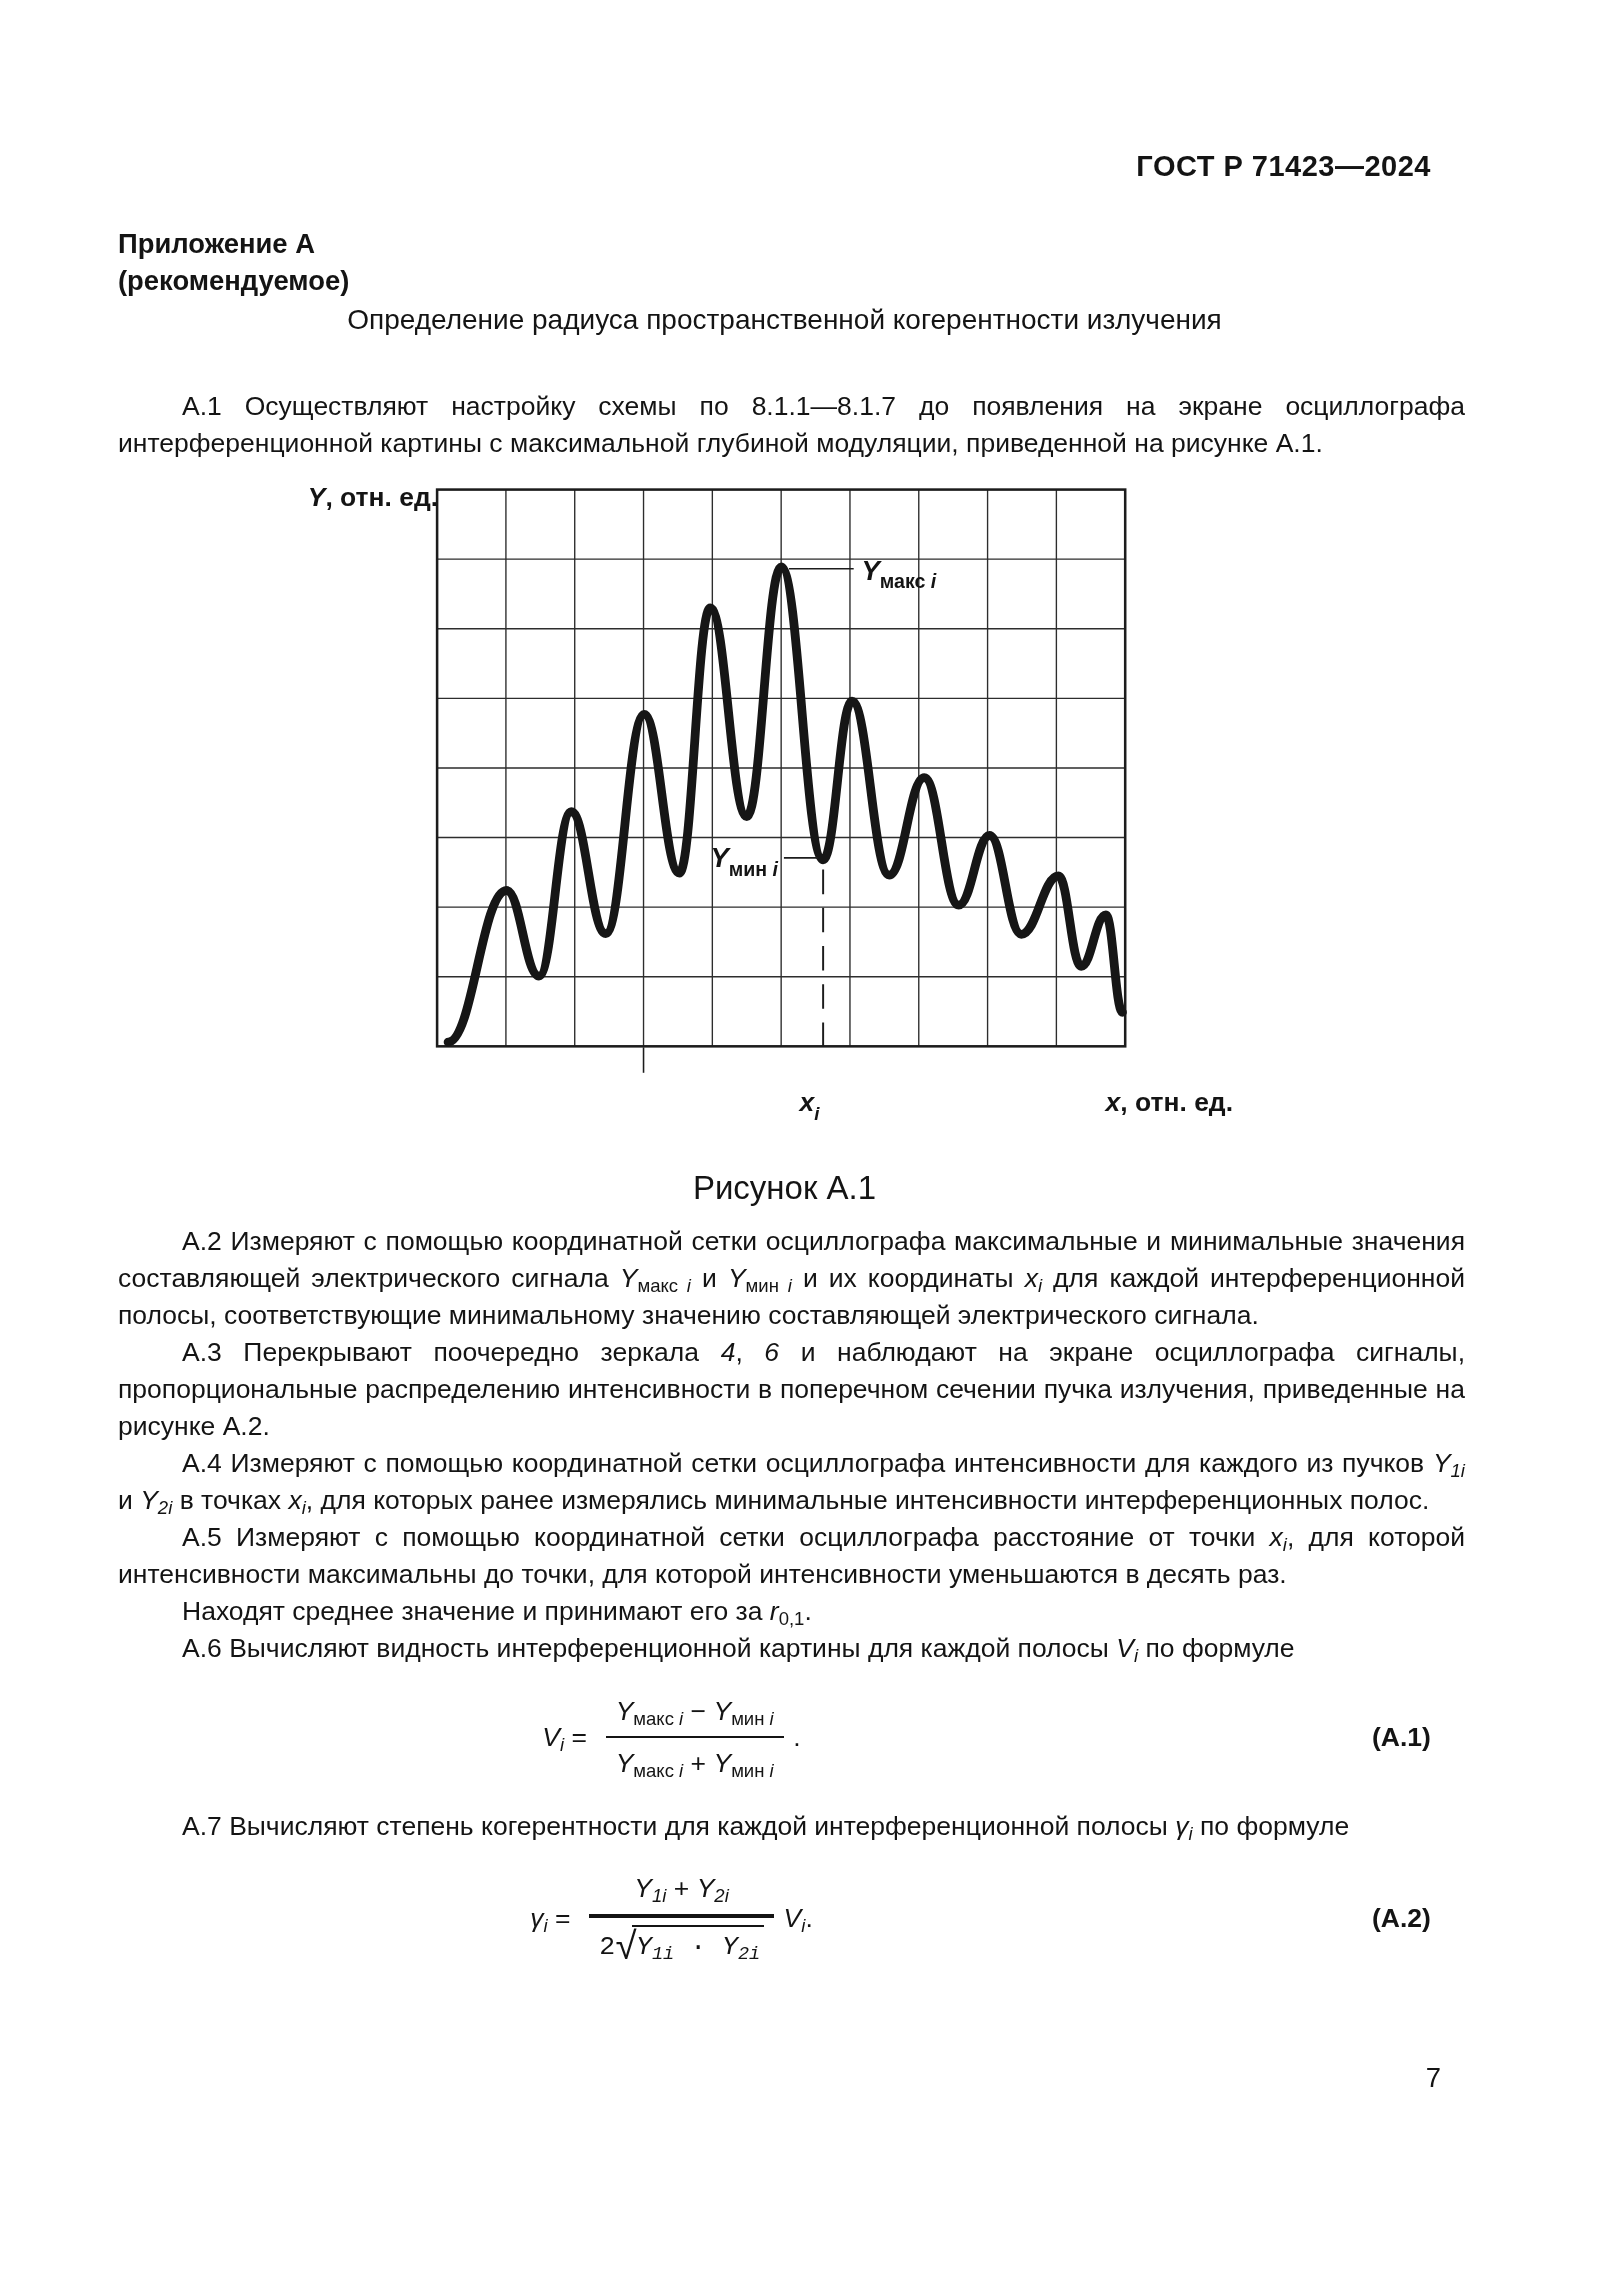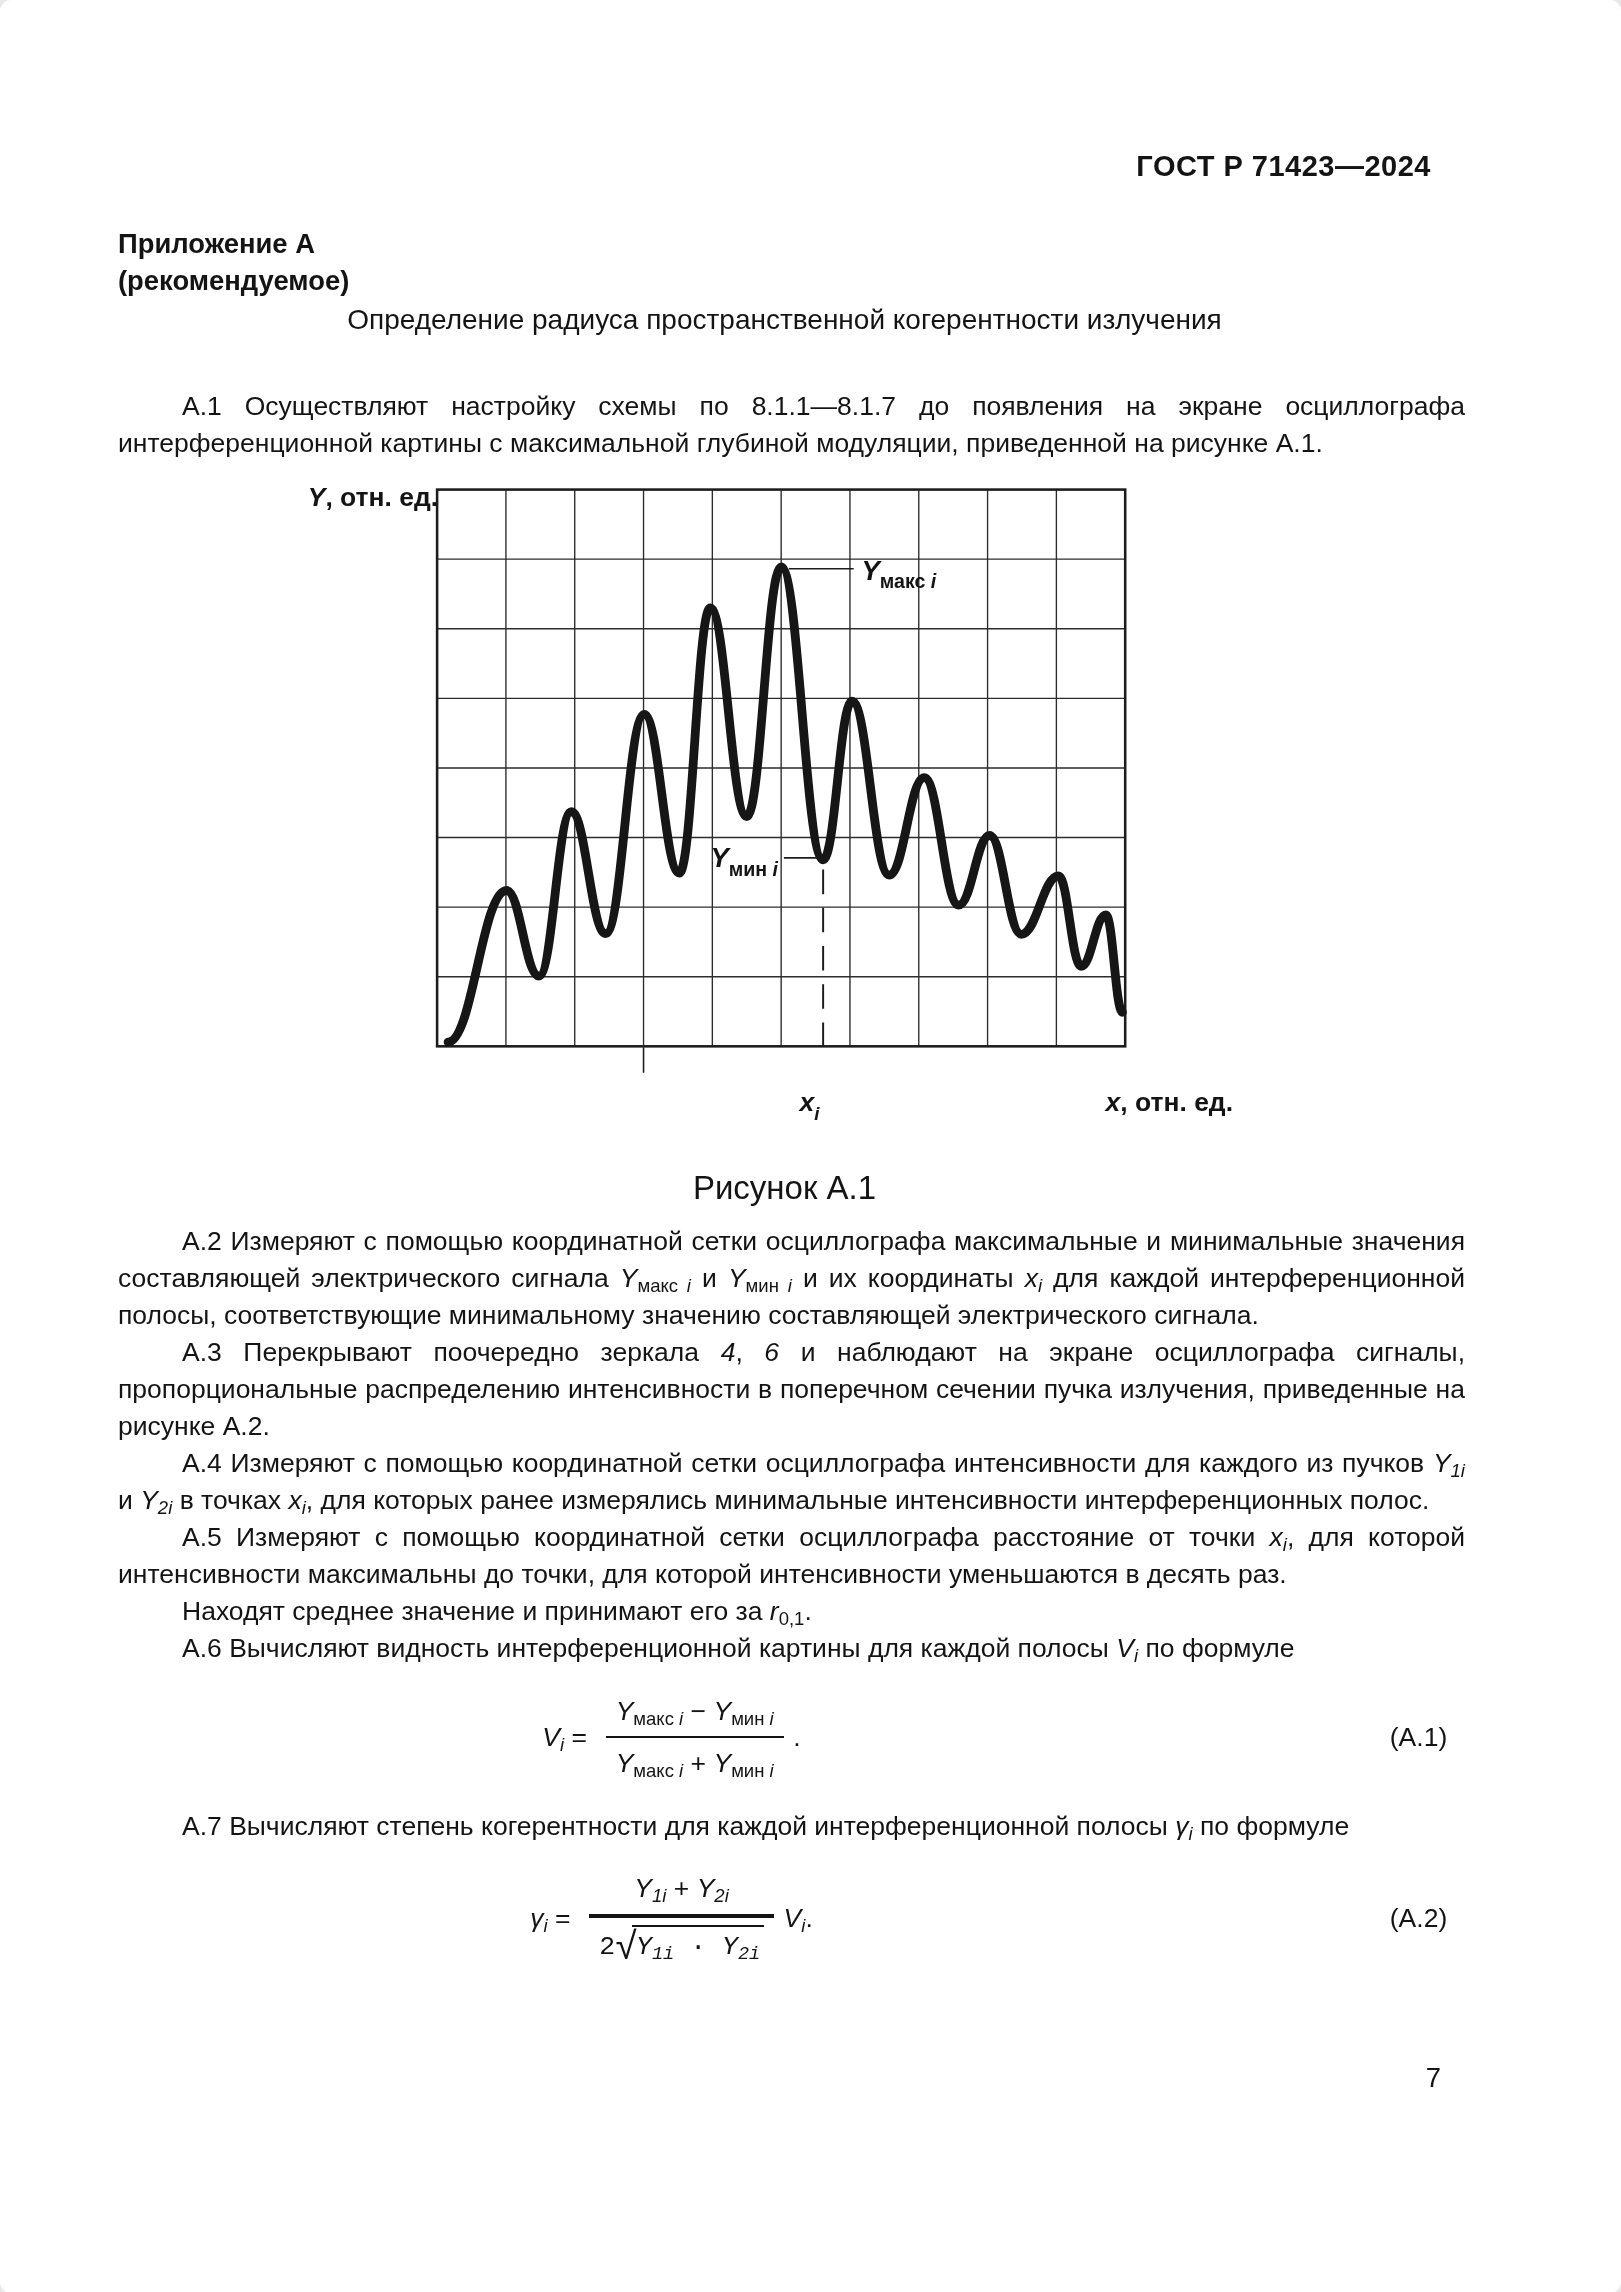--- a/index.html
+++ b/index.html
@@ -4,21 +4,20 @@
 <style>
   html,body{margin:0;padding:0;background:#e8e8e8;}
   .page{
     position:relative;
     width:1621px;height:2293px;
     margin:0 auto;
     background:#ffffff;
     font-family:"Liberation Sans",sans-serif;
     color:#141414;
     overflow:hidden;
-    border-radius:11px;
   }
   .std-header{
     position:absolute;top:150px;left:118px;width:1313px;
     text-align:right;font-weight:bold;font-size:29px;letter-spacing:0.5px;
   }
   .appendix-head{
     position:absolute;top:225px;left:118px;width:1333px;
     text-align:left;font-weight:bold;font-size:27.4px;line-height:37px;
   }
   .doc-title{
@@ -50,21 +49,21 @@
     padding-right:147px;
   }
   .f-lhs{margin-right:15px;white-space:nowrap;}
   .f-tail{margin-left:5.9px;white-space:nowrap;}
   .frac{display:inline-block;text-align:center;vertical-align:middle;margin:0 3.9px;}
   .frac .num{display:block;padding:0 9.8px 6.9px;white-space:nowrap;}
   .frac .den{display:block;border-top:2.9px solid #141414;padding:6.9px 9.8px 0;white-space:nowrap;}
   .frac.thick .den{border-top-width:4.9px;font-family:Liberation Mono, monospace;}
   .sqrt-sign{font-size:1.45em;line-height:0;margin-right:-5.9px;position:relative;top:0.14em;font-weight:normal;}
   .radicand{display:inline-block;border-top:2.5px solid #141414;padding:2px 3.9px 0;}
-  .eq-number{flex:none;width:93px;text-align:center;font-size:26.5px;}
+  .eq-number{flex:none;width:93px;text-align:left;font-size:26.5px;font-weight:bold;}
   .page-number{
     position:absolute;top:2062px;left:118px;width:1323px;
     text-align:right;font-size:27.4px;
   }
 </style>
 </head>
 <body>
 
 <div class="page">
 

